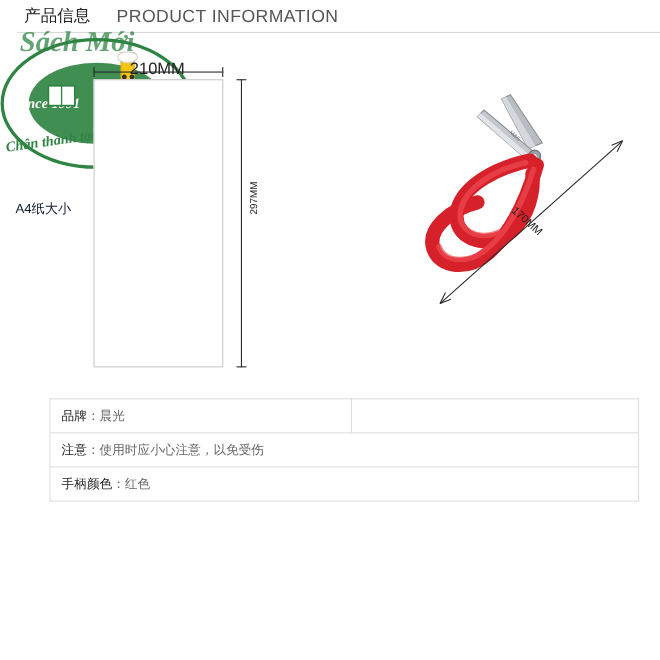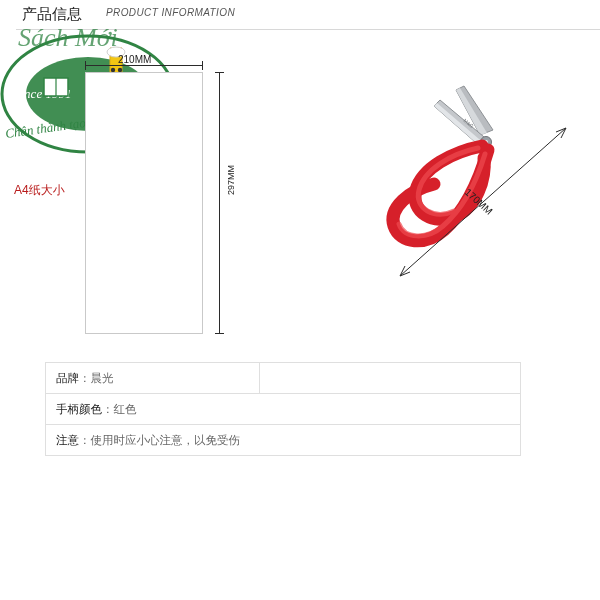--- a/index.html
+++ b/index.html
@@ -31,44 +31,44 @@
     top: 5px;
     font-size: 15px;
     color: #222;
     letter-spacing: 0px;
     white-space: nowrap;
   }
   .header-title-en {
     position: absolute;
     left: 90px;
     top: 7px;
-    font-size: 10px;
+    font-size: 16px;
     color: #555;
     letter-spacing: 0.4px;
     white-space: nowrap;
-    font-style: italic;
   }
 
   
   .logo-wrap {
     position: absolute;
     left: 0px;
     top: 6px;
     width: 200px;
     height: 160px;
     pointer-events: none;
+    font-weight: bold;
   }
 
   
   .a4-label {
     position: absolute;
     left: 14px;
     top: 182px;
     font-size: 12px;
-    color: #b91c1c;
+    color: #0f172a;
     white-space: nowrap;
   }
   .a4-sheet {
     position: absolute;
     left: 85px;
     top: 72px;
     width: 118px;
     height: 262px;
     border: 1px solid #c9c9c9;
     background: #ffffff;
@@ -89,21 +89,21 @@
     width: 1px;
     height: 9px;
     background: #2b2b2b;
   }
   .dim-top::before { left: 0; }
   .dim-top::after { right: 0; }
   .dim-top-label {
     position: absolute;
     left: 118px;
     top: 54px;
-    font-size: 10px;
+    font-size: 15px;
     color: #222;
     white-space: nowrap;
   }
   .dim-right {
     position: absolute;
     left: 219px;
     top: 72px;
     width: 1px;
     height: 262px;
     background: #2b2b2b;
@@ -154,21 +154,21 @@
     white-space: nowrap;
     transform: rotate(42deg);
     transform-origin: center center;
   }
 
   
   .spec-table {
     position: absolute;
     left: 45px;
     top: 362px;
-    width: 476px;
+    width: 536px;
     border-collapse: collapse;
     table-layout: fixed;
   }
   .spec-table td {
     border: 1px solid #dfdfdf;
     height: 30px;
     padding: 0 0 0 10px;
     font-size: 11.5px;
     color: #444;
     vertical-align: middle;
@@ -272,22 +272,22 @@
 <table class="spec-table">
   <tbody>
     <tr>
       <td class="kv-cell" colspan="1">
         <span class="kv-key">品牌</span><span class="kv-sep">：</span><span class="kv-val">晨光</span>
       </td>
       <td class="blank"></td>
     </tr>
     <tr>
       <td class="kv-cell" colspan="2">
-        <span class="kv-key">手柄颜色</span><span class="kv-sep">：</span><span class="kv-val">红色</span>
+        <span class="kv-key">注意</span><span class="kv-sep">：</span><span class="kv-val">使用时应小心注意，以免受伤</span>
       </td>
     </tr>
     <tr>
       <td class="kv-cell" colspan="2">
-        <span class="kv-key">注意</span><span class="kv-sep">：</span><span class="kv-val">使用时应小心注意，以免受伤</span>
+        <span class="kv-key">手柄颜色</span><span class="kv-sep">：</span><span class="kv-val">红色</span>
       </td>
     </tr>
   </tbody>
 </table>
 
 </body></html>

